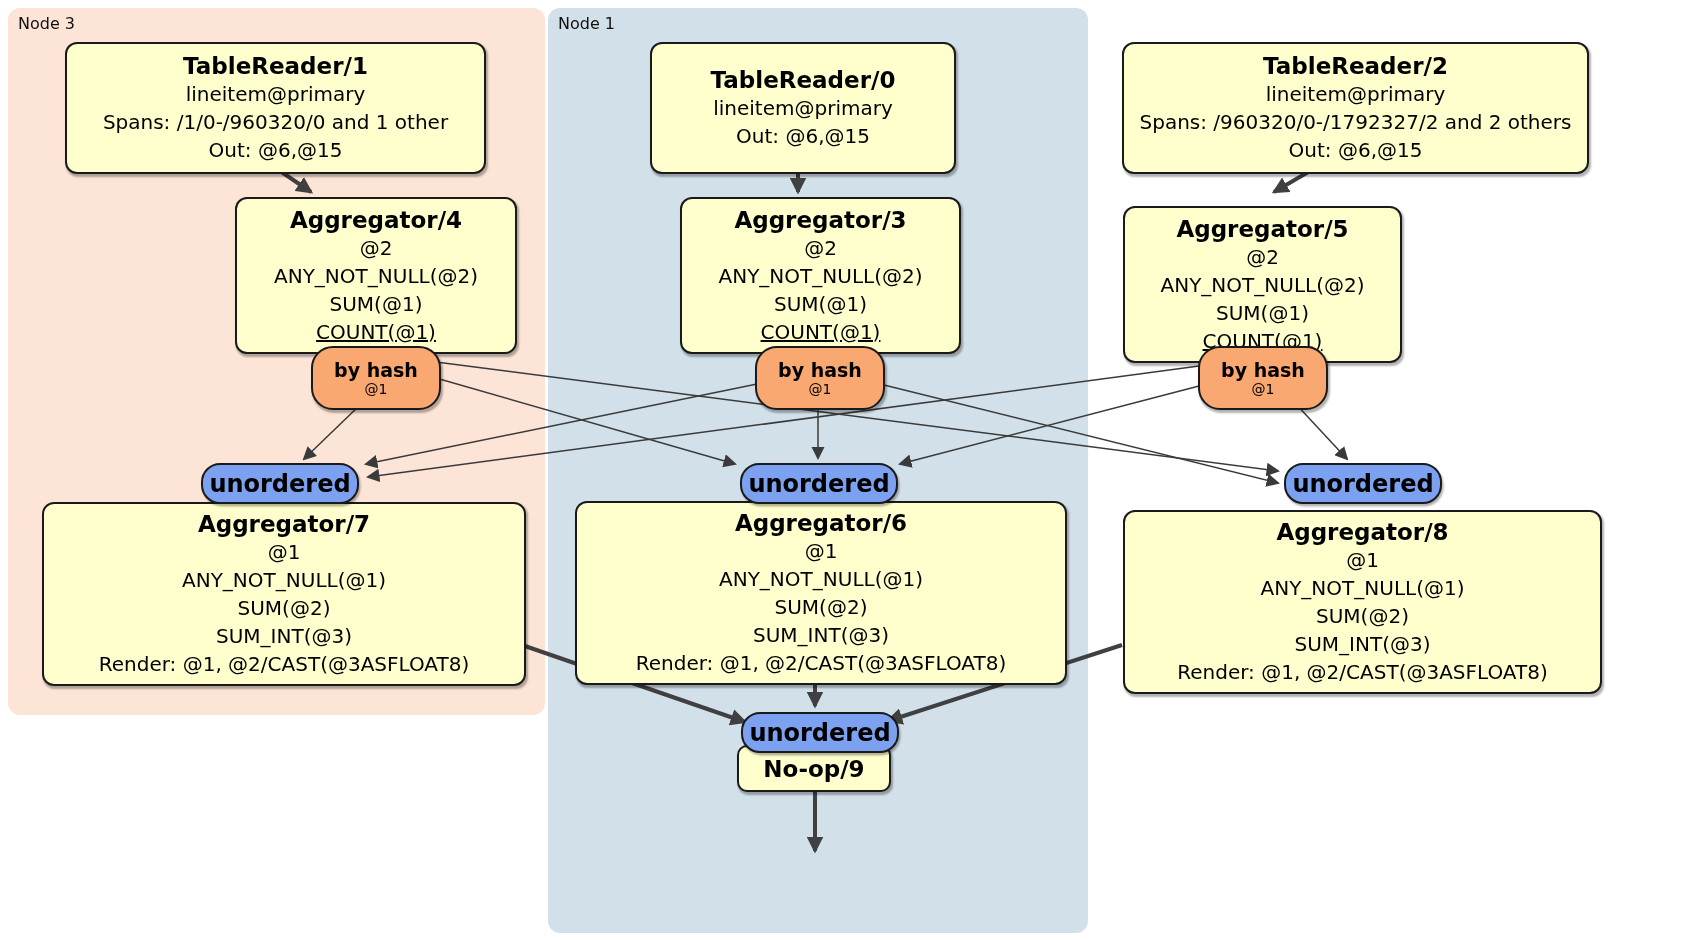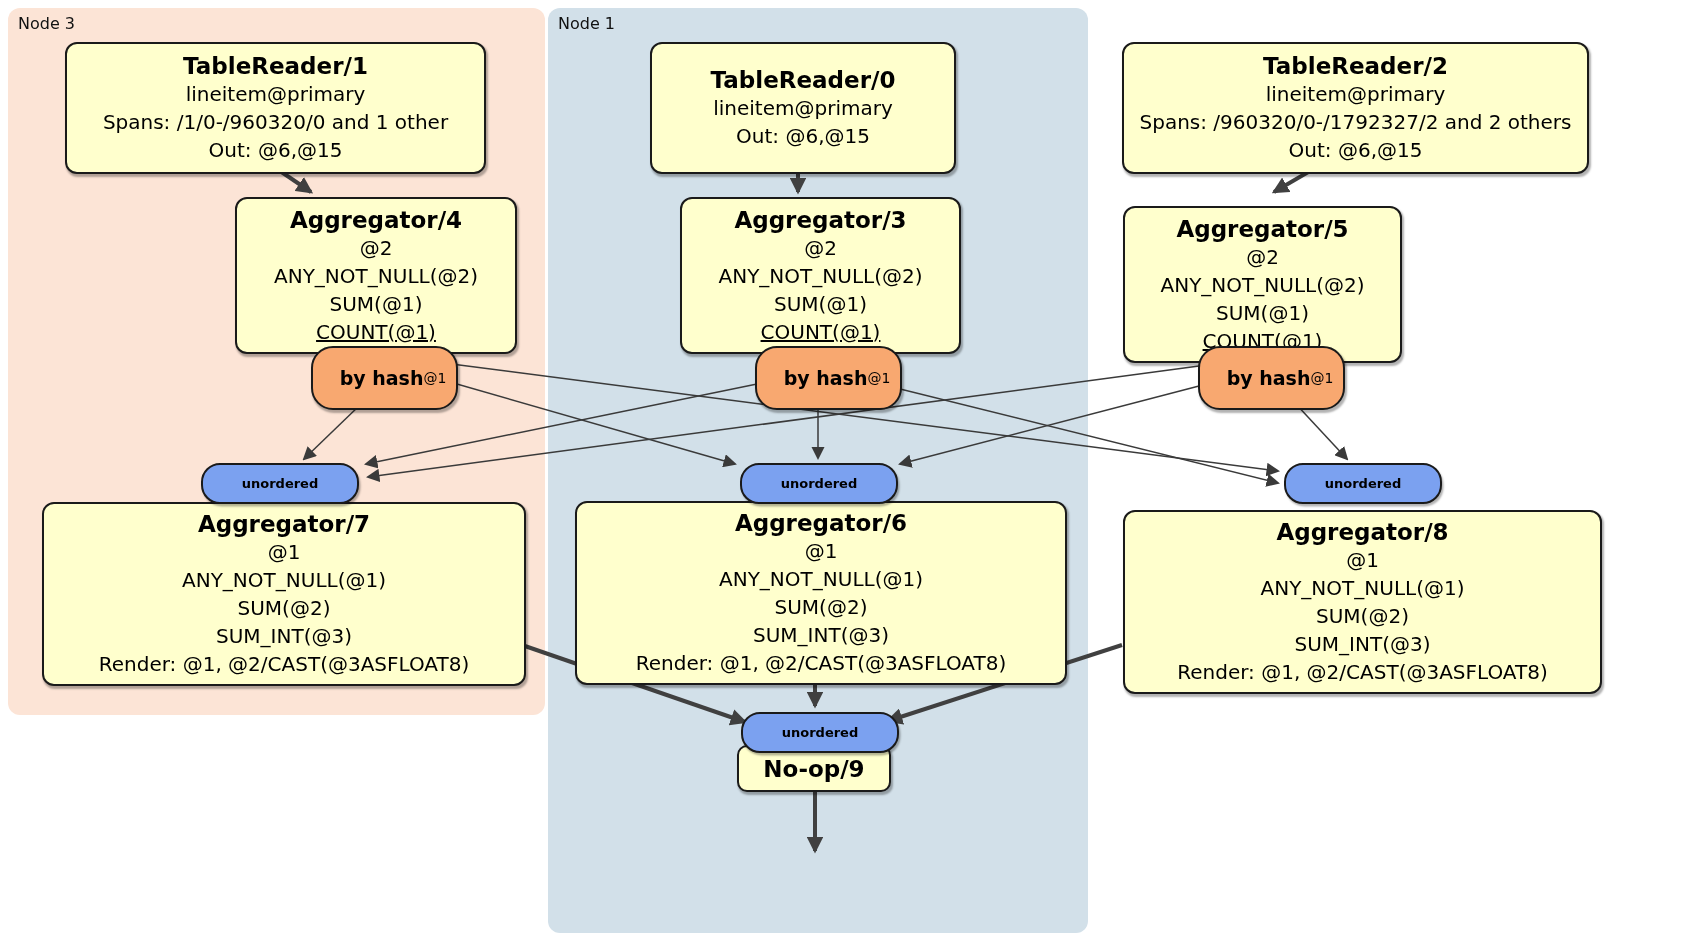--- a/index.html
+++ b/index.html
@@ -19,30 +19,30 @@
     position:absolute;background:#ffffcd;border:2px solid #1a1a1a;border-radius:12px;
     display:flex;flex-direction:column;justify-content:center;align-items:center;
     box-shadow:1.5px 2.5px 2px rgba(0,0,0,0.30);text-align:center;z-index:3;
   }
   .ptitle{font-size:23px;font-weight:bold;line-height:28px;white-space:nowrap;}
   .pline{font-size:20px;line-height:28px;white-space:nowrap;}
   .pline.u{text-decoration:underline;}
 
   .router{
     position:absolute;width:126px;height:60px;background:#f8a870;border:2px solid #1a1a1a;
-    border-radius:22px;display:flex;flex-direction:row;justify-content:center;align-items:center;
-    box-shadow:1.5px 2.5px 2px rgba(0,0,0,0.30);z-index:4;padding-left:17px;
+    border-radius:22px;display:flex;flex-direction:column;justify-content:center;align-items:center;
+    box-shadow:1.5px 2.5px 2px rgba(0,0,0,0.30);z-index:4;
   }
   .rlabel{font-size:19px;font-weight:bold;line-height:22px;}
   .rkey{font-size:14px;line-height:16px;}
 
   .sync{
     position:absolute;width:154px;height:37px;background:#7ba1f0;border:2px solid #1a1a1a;
     border-radius:19px;display:flex;justify-content:center;align-items:center;
-    font-size:13px;font-weight:bold;box-shadow:1.5px 2.5px 2px rgba(0,0,0,0.30);z-index:4;
+    font-size:24px;font-weight:bold;box-shadow:1.5px 2.5px 2px rgba(0,0,0,0.30);z-index:4;
   }
 </style>
 </head>
 <body>
 
 <div class="canvas">
 
   <div class="region" id="region-node3">
     <div class="region-label">Node 3</div>
   </div>

